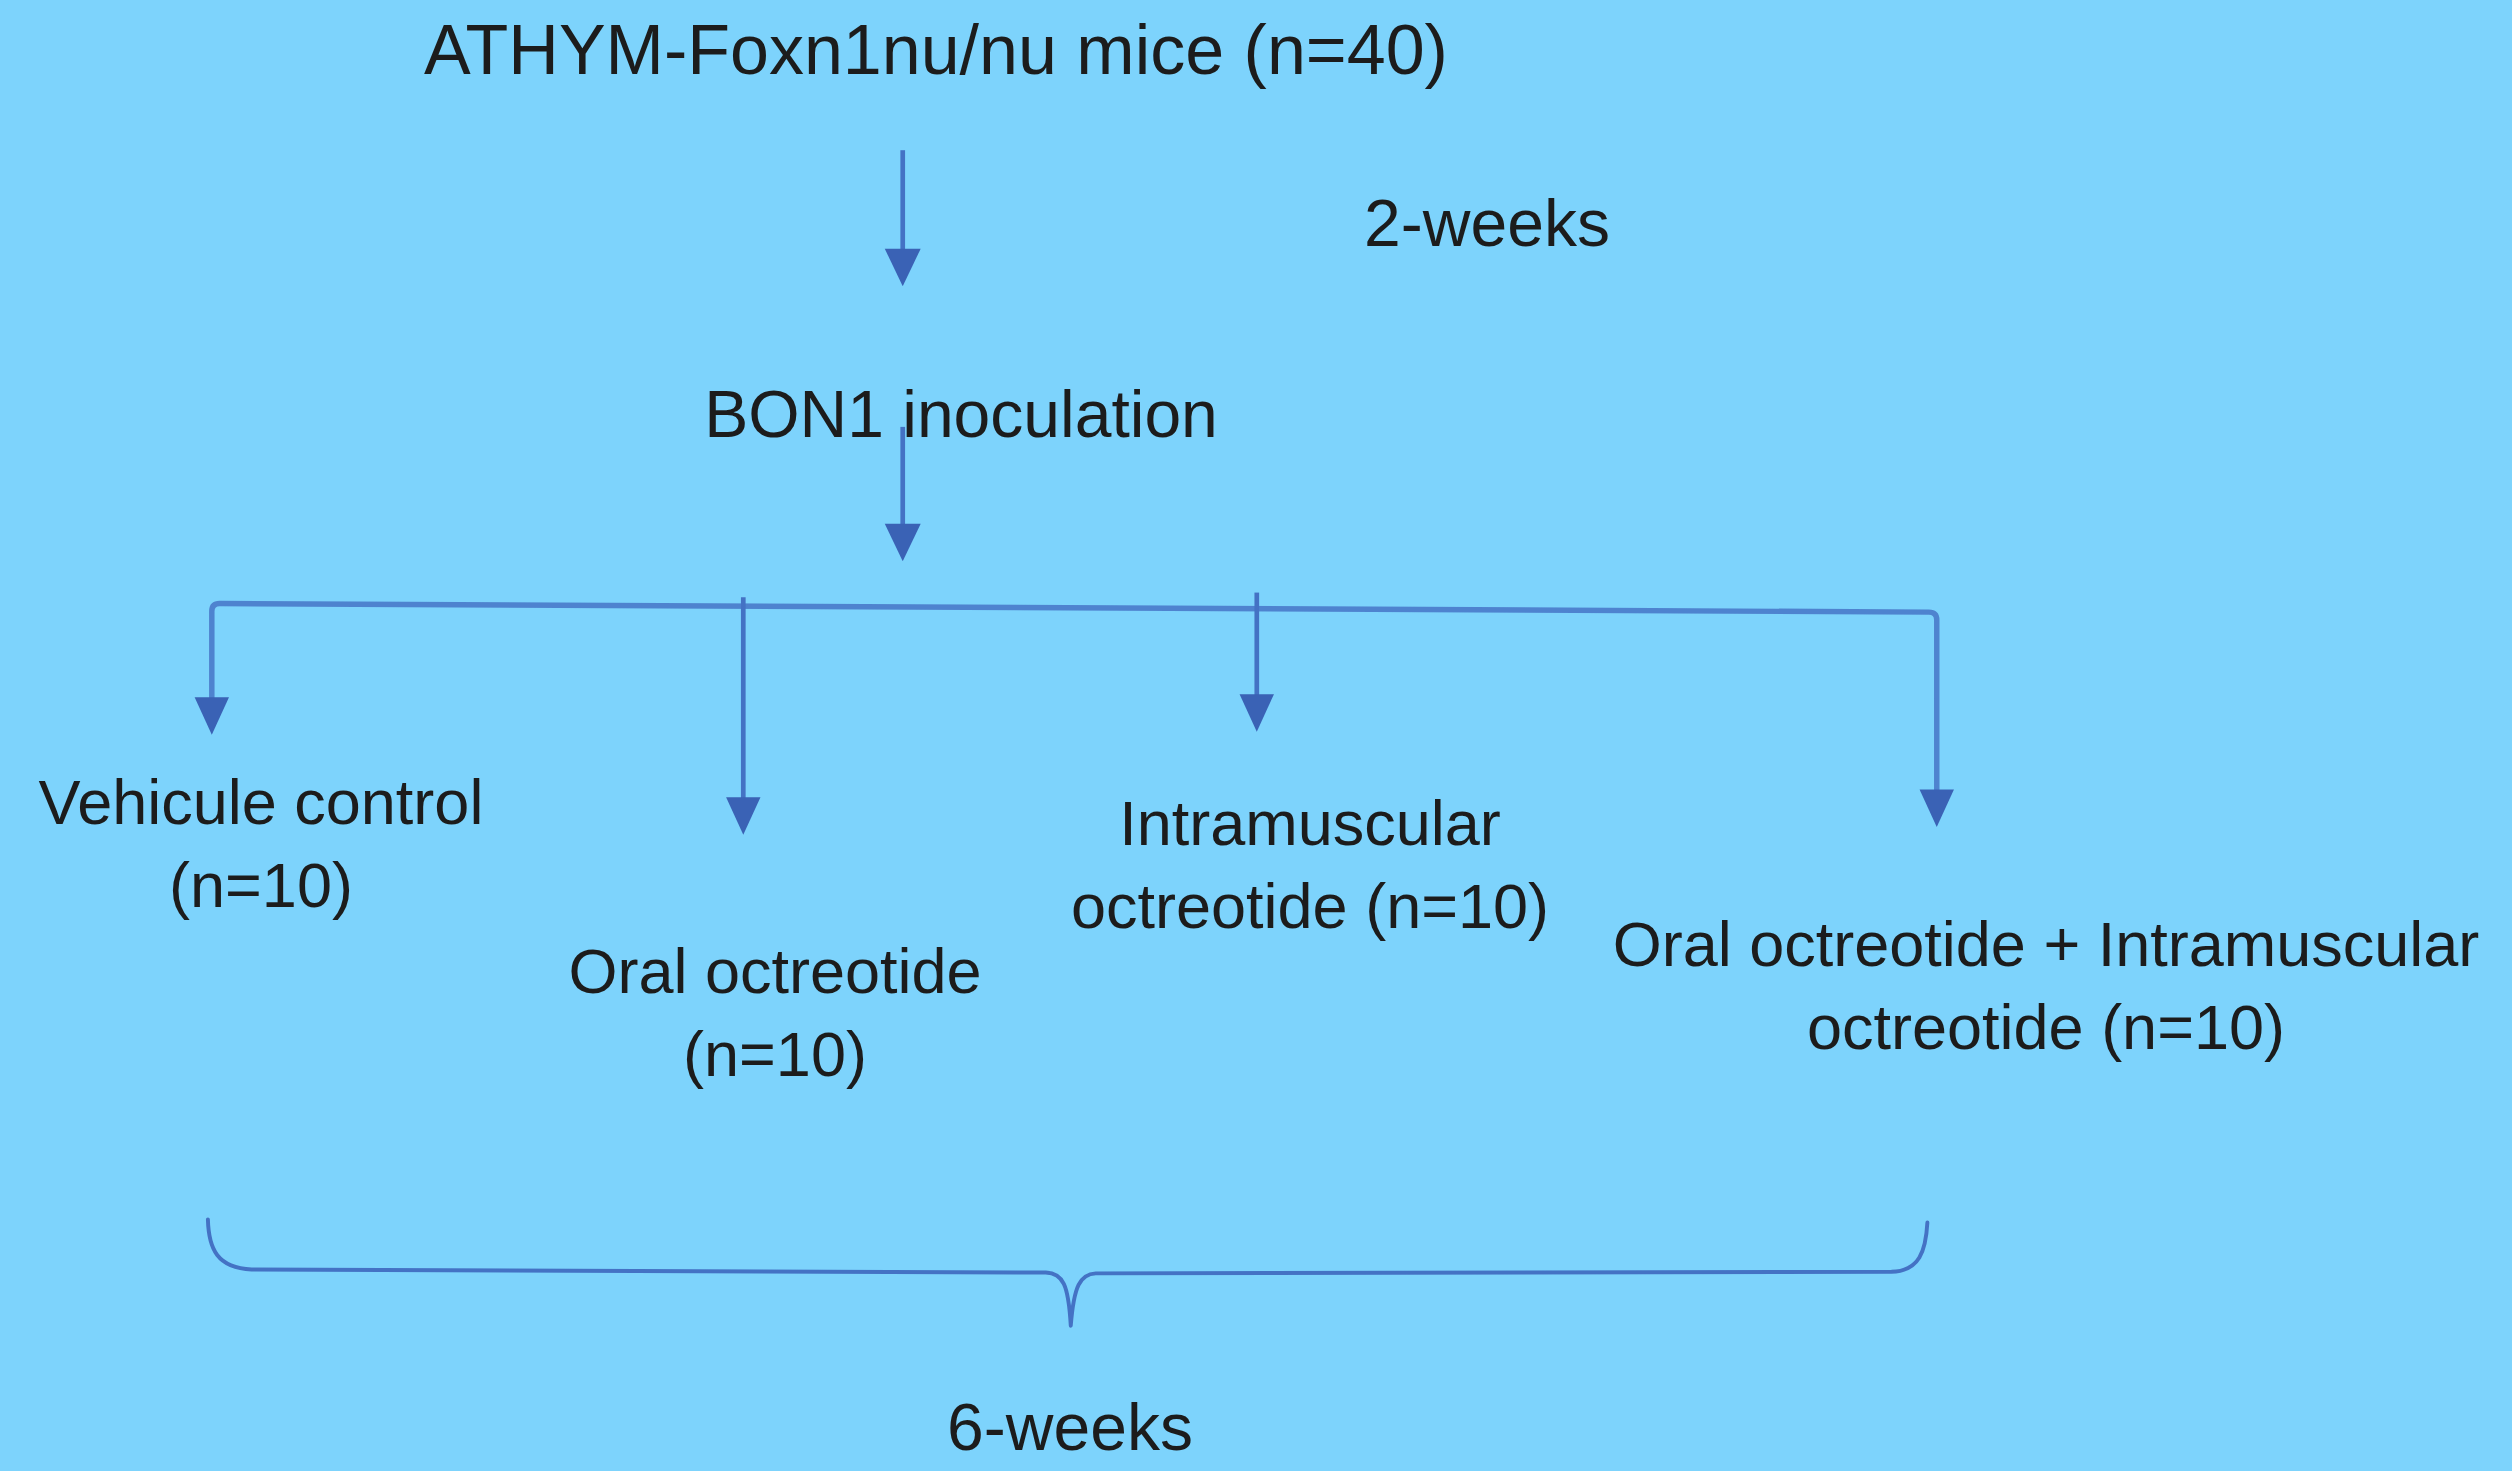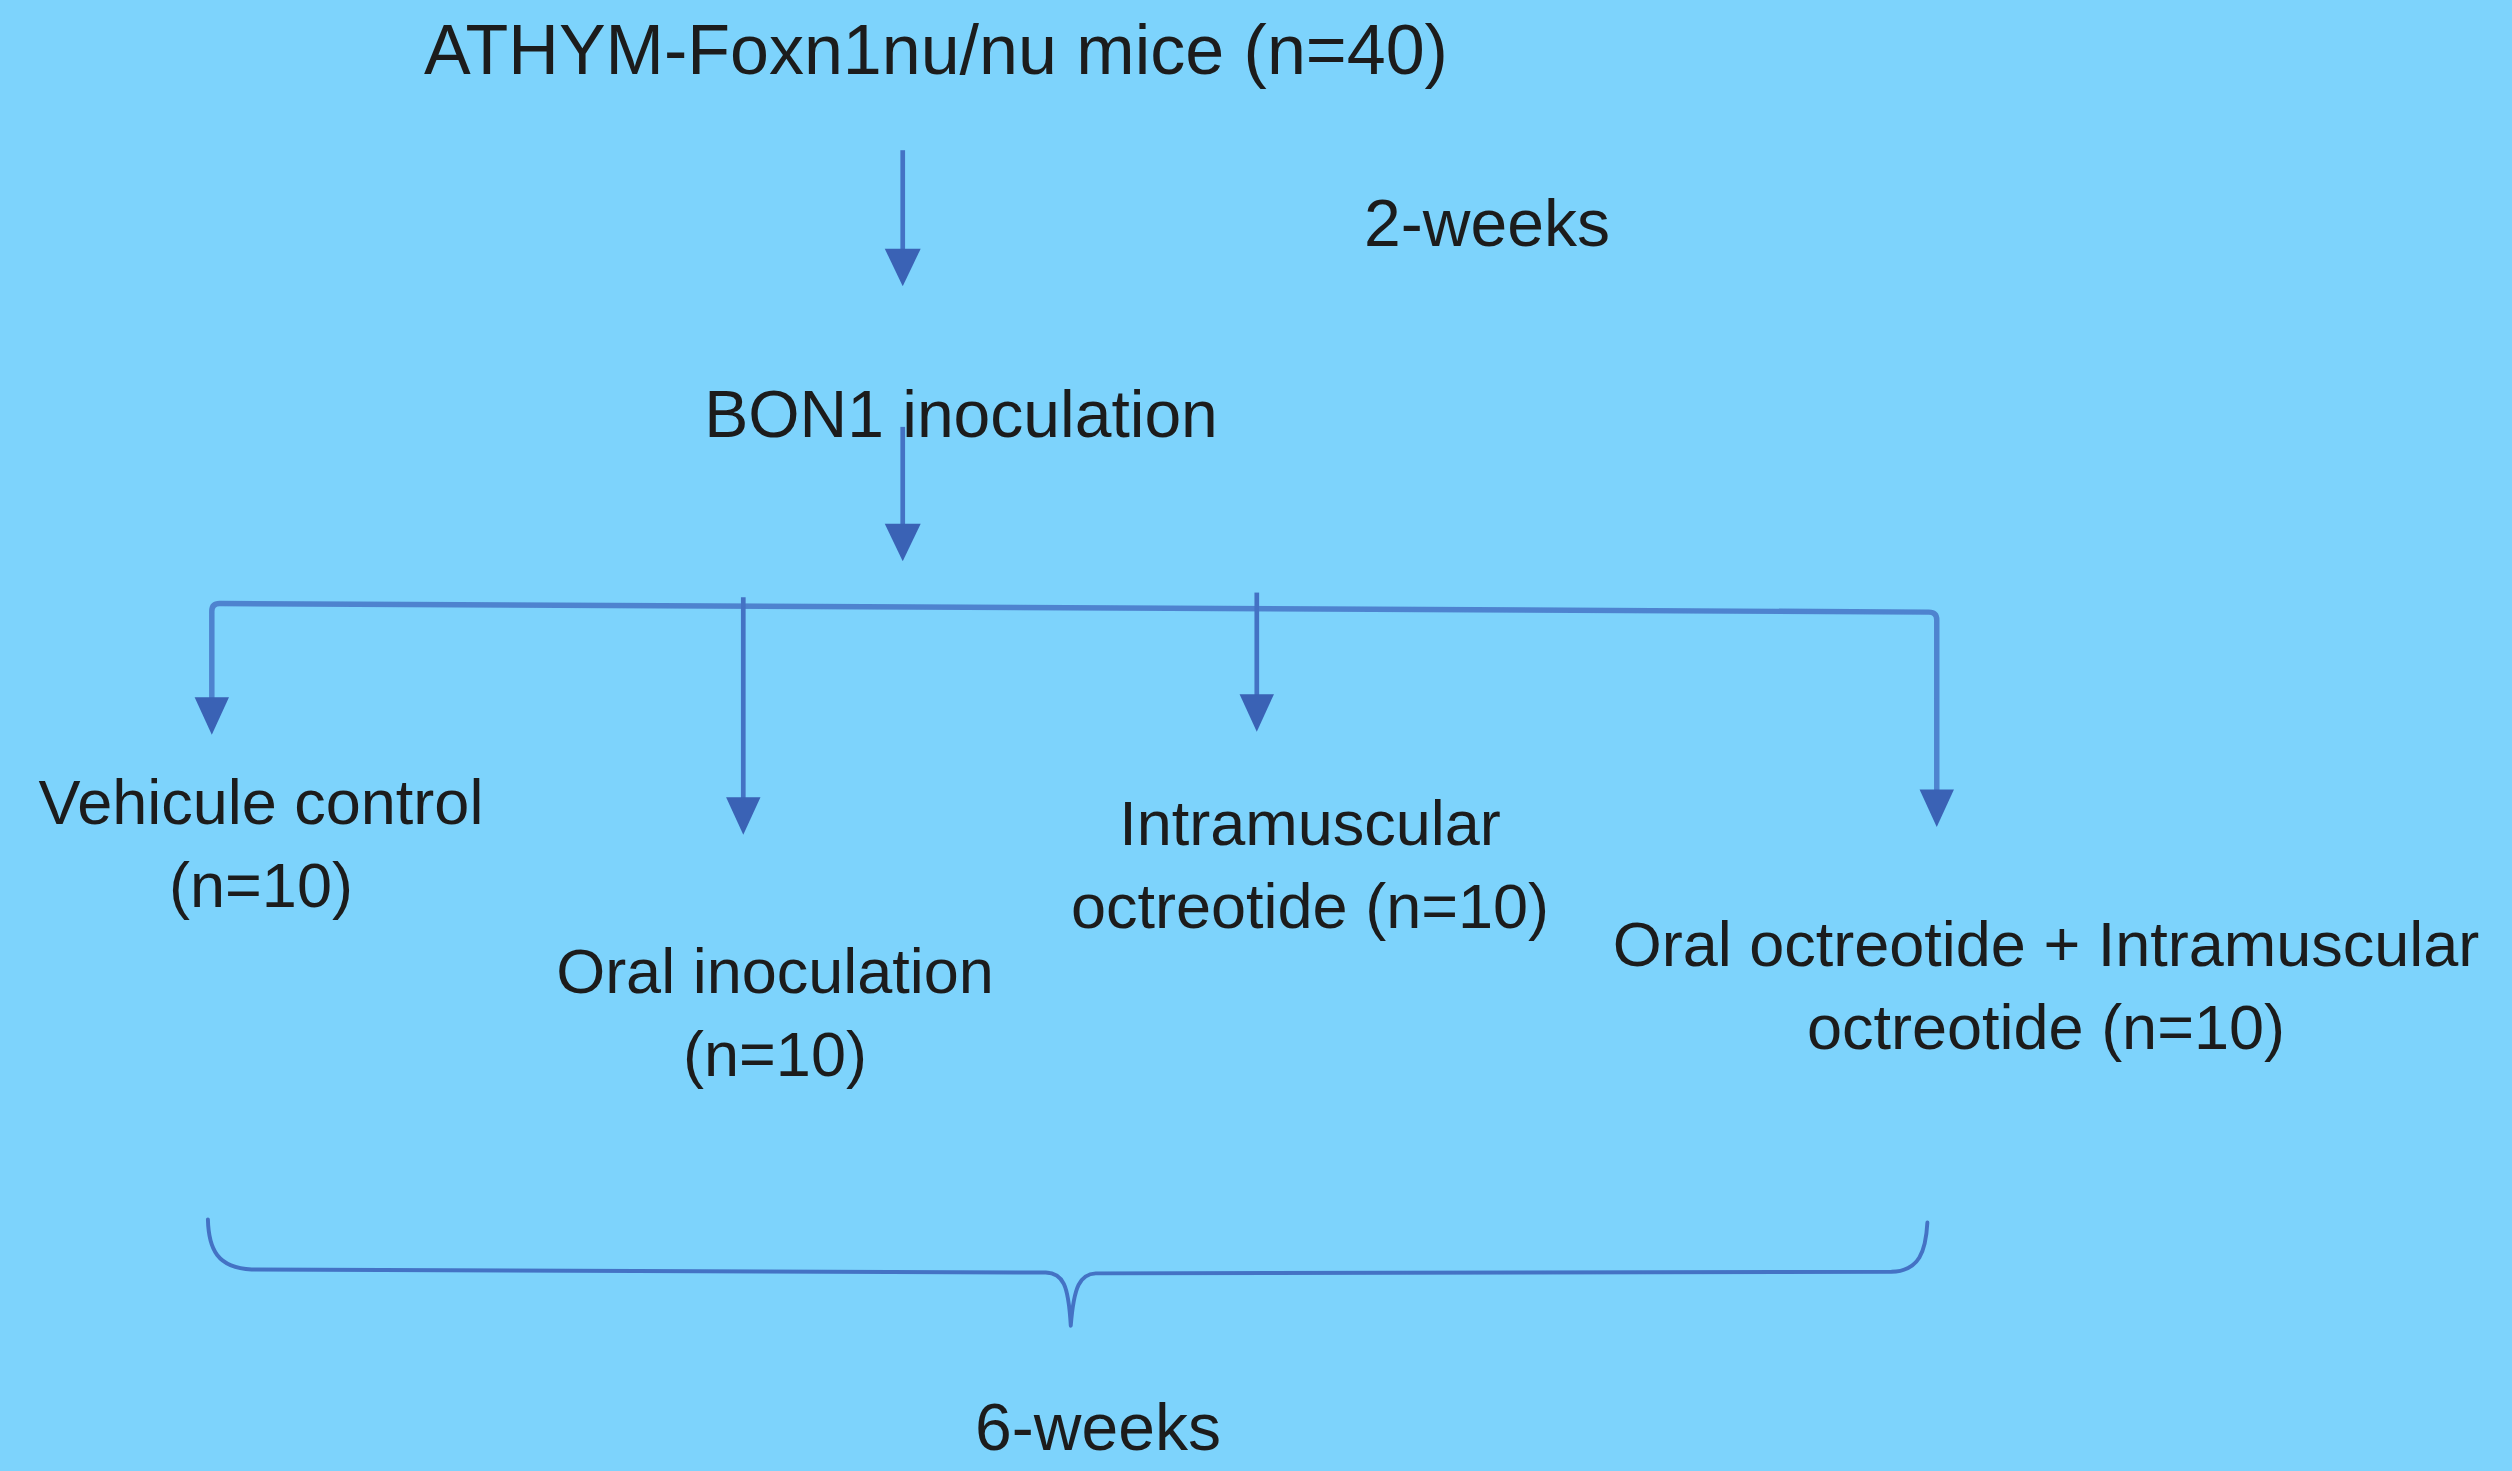--- a/index.html
+++ b/index.html
@@ -98,30 +98,30 @@
   <div class="txt mid-txt pos-2weeks" style="color: rgb(28, 28, 28);">2-weeks</div>
 
   <div class="txt mid-txt pos-bon1" style="color: rgb(28, 28, 28);">BON1 inoculation</div>
 
   <div class="txt arm-txt pos-arm1" style="color: rgb(28, 28, 28);">
     <div>Vehicule control</div>
     <div>(n=10)</div>
   </div>
 
   <div class="txt arm-txt pos-arm2" style="color: rgb(28, 28, 28);">
-    <div>Oral inoculation</div>
+    <div>Oral octreotide</div>
     <div>(n=10)</div>
   </div>
 
   <div class="txt arm-txt pos-arm3" style="color: rgb(28, 28, 28);">
     <div>Intramuscular</div>
     <div>octreotide (n=10)</div>
   </div>
 
   <div class="txt arm-txt pos-arm4" style="color: rgb(28, 28, 28);">
     <div>Oral octreotide + Intramuscular</div>
     <div>octreotide (n=10)</div>
   </div>
 
-  <div class="txt mid-txt pos-6weeks" style="color: rgb(28, 28, 28); margin-left: 28px;">6-weeks</div>
+  <div class="txt mid-txt pos-6weeks" style="color: rgb(28, 28, 28);">6-weeks</div>
 
 </div>
 
 
 </body></html>

